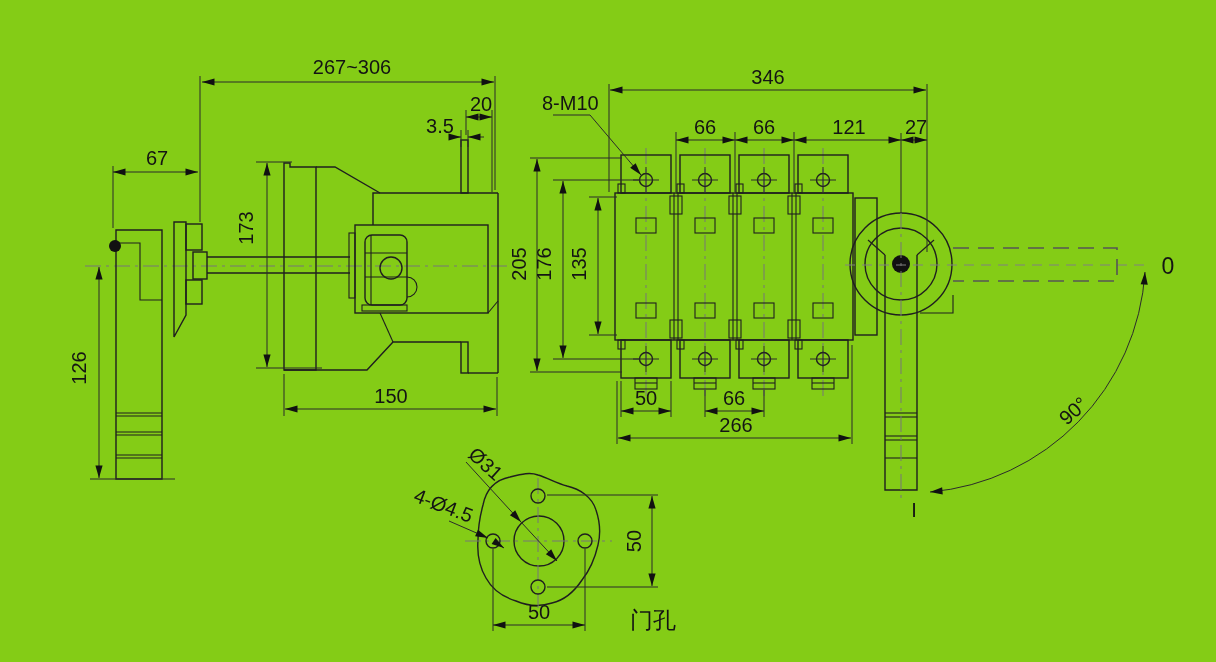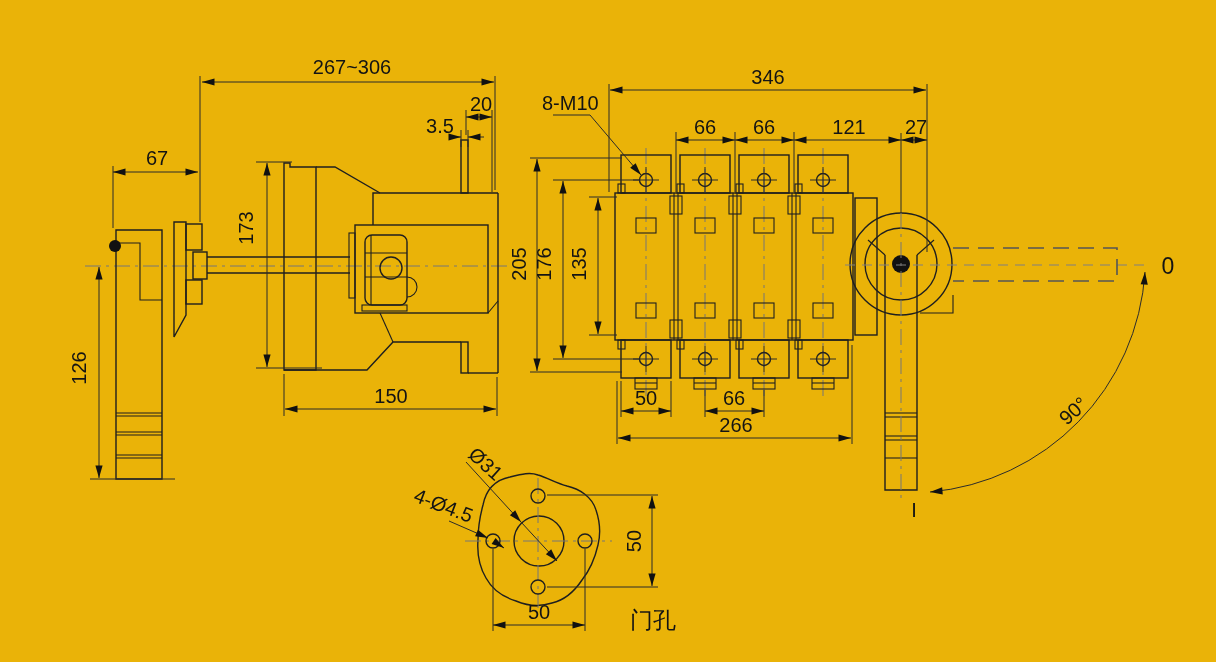--- a/index.html
+++ b/index.html
@@ -1,16 +1,16 @@
 <!DOCTYPE html>
 <html><head>
 <meta charset="utf-8">
 <style>
   html,body{margin:0;padding:0;background:#ffffff;}
-  .stage{position:relative;width:1216px;height:662px;background:#eab308;overflow:hidden;}
+  .stage{position:relative;width:1216px;height:662px;background:#84cc16;overflow:hidden;}
   svg{display:block;}
   .ol{fill:none;stroke:#1f1f1f;stroke-width:1.4;stroke-linejoin:miter;stroke-linecap:butt;}
   .ol2{fill:none;stroke:#1f1f1f;stroke-width:1.1;}
   .dl{fill:none;stroke:#2b2b2b;stroke-width:1;}
   .cl{fill:none;stroke:#777;stroke-width:1;stroke-dasharray:16 5 3 5;}
   .cf{fill:none;stroke:#808080;stroke-width:1.2;stroke-dasharray:10 7;}
   .hd{fill:none;stroke:#555;stroke-width:1.6;stroke-dasharray:16 9;}
   .blk{fill:#111;stroke:none;}
   text{font-family:"Liberation Sans","DejaVu Sans",sans-serif;font-size:20px;fill:#141414;}
   .t23{font-size:23px;}

